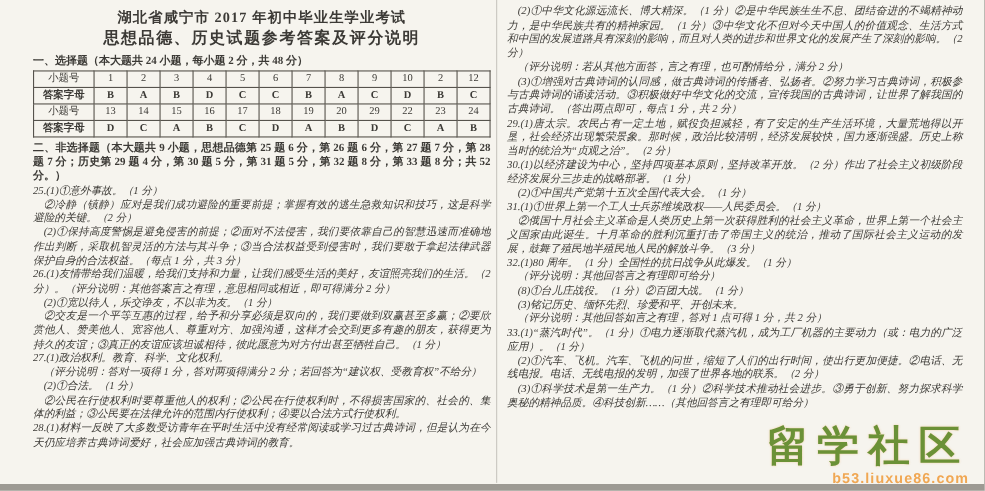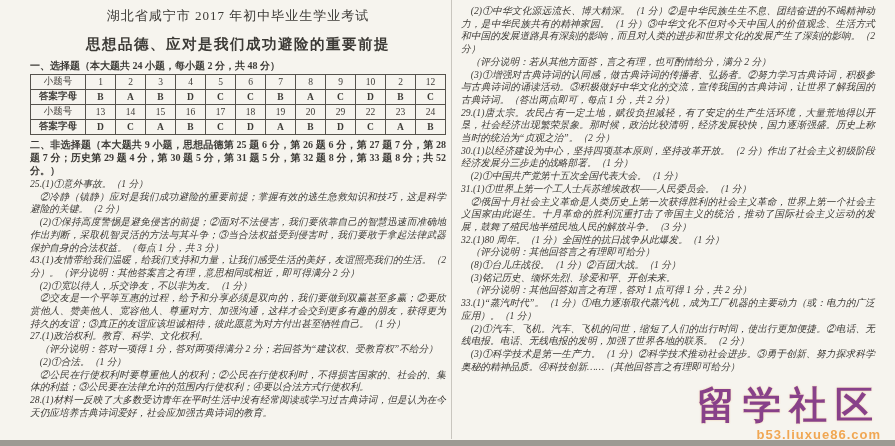--- a/index.html
+++ b/index.html
@@ -7,47 +7,47 @@
     position:relative; width:895px; height:446px; margin:0 auto;
     background:#f6f4ee; overflow:hidden;
     font-family:"Liberation Serif","DejaVu Serif",serif;
     color:#3c3a36;
   }
   .col { position:absolute; top:5px; }
   .col-left  { left:30px;  width:416px; }
   .col-right { left:461px; width:414px; }
   .divider { position:absolute; left:451px; top:0; bottom:7px; width:1px; background:#c9c6bf; }
 
-  .title    { font-size:13px; font-weight:400; text-align:center; margin:2px 0 10px; letter-spacing:1px; }
+  .title    { font-size:13px; font-weight:700; text-align:center; margin:2px 0 0; letter-spacing:1px; }
   .subtitle { font-size:14.5px; font-weight:700; text-align:center; margin:0 0 5px; letter-spacing:1.5px; }
   .sec-heading { font-size:10px; font-weight:700; margin:1px 0 1px; line-height:13px; text-align:justify; }
 
   table.answers { border-collapse:collapse; width:100%; table-layout:fixed; margin:2px 0 3px; }
   table.answers td { border:1px solid #56534d; text-align:center; font-size:9.5px; height:12px; padding:0 0 1px; overflow:hidden; }
   table.answers td.lbl { width:54px;font-family:Liberation Mono, monospace; }
   table.answers tr:nth-child(even) td { font-weight:700; }
 
   .paras p.para { margin:0; font-size:9.7px; line-height:12.7px; text-align:justify; word-break:break-all;font-style:italic; }
   .paras p.ind  { text-indent:1em; }
 
   .watermark { position:absolute; right:14px; bottom:4px; text-align:center; pointer-events:none; }
-  .wm-text { font-size:38px; font-weight:700; color:#701a75; opacity:.82; letter-spacing:8px;
+  .wm-text { font-size:38px; font-weight:700; color:#4d7c0f; opacity:.82; letter-spacing:8px;
              font-family:"Liberation Sans","DejaVu Sans",sans-serif; text-shadow:0 0 2px rgba(240,154,56,.5);margin-left:10px; }
   .wm-url  { font-size:13px; font-weight:700; color:#f09a38; opacity:.85; letter-spacing:1px; margin-top:-4px;
              font-family:"Liberation Sans","DejaVu Sans",sans-serif;text-align:right; }
   .bottom-edge { position:absolute; left:0; right:0; bottom:0; height:6px; background:#9d9a93; }
 </style>
 </head>
 <body>
 
 <div class="page">
 
   <div class="col col-left">
     <div class="title">湖北省咸宁市 2017 年初中毕业生学业考试</div>
-    <div class="subtitle">思想品德、应对是我们成功避险的重要前提</div>
+    <div class="subtitle">思想品德、历史试题参考答案及评分说明</div>
     <p class="sec-heading">一、选择题（本大题共 24 小题，每小题 2 分，共 48 分）</p>
     <table class="answers">
       <tbody>
           <tr>
             <td class="lbl">小题号</td>
             <td>1</td>
             <td>2</td>
             <td>3</td>
             <td>4</td>
             <td>5</td>
@@ -104,21 +104,21 @@
             <td>A</td>
             <td>B</td>
           </tr>
         </tbody>
     </table>
     <p class="sec-heading">二、非选择题（本大题共 9 小题，思想品德第 25 题 6 分，第 26 题 6 分，第 27 题 7 分，第 28 题 7 分；历史第 29 题 4 分，第 30 题 5 分，第 31 题 5 分，第 32 题 8 分，第 33 题 8 分；共 52 分。）</p>
     <div class="paras">
         <p class="para">25.(1)①意外事故。（1 分）</p>
         <p class="para ind">②冷静（镇静）应对是我们成功避险的重要前提；掌握有效的逃生急救知识和技巧，这是科学避险的关键。（2 分）</p>
         <p class="para ind">(2)①保持高度警惕是避免侵害的前提；②面对不法侵害，我们要依靠自己的智慧迅速而准确地作出判断，采取机智灵活的方法与其斗争；③当合法权益受到侵害时，我们要敢于拿起法律武器保护自身的合法权益。（每点 1 分，共 3 分）</p>
-        <p class="para">43.(1)友情带给我们温暖，给我们支持和力量，让我们感受生活的美好，友谊照亮我们的生活。（2 分）。（评分说明：其他答案言之有理，意思相同或相近，即可得满分 2 分）</p>
+        <p class="para">26.(1)友情带给我们温暖，给我们支持和力量，让我们感受生活的美好，友谊照亮我们的生活。（2 分）。（评分说明：其他答案言之有理，意思相同或相近，即可得满分 2 分）</p>
         <p class="para ind">(2)①宽以待人，乐交诤友，不以非为友。（1 分）</p>
         <p class="para ind">②交友是一个平等互惠的过程，给予和分享必须是双向的，我们要做到双赢甚至多赢；②要欣赏他人、赞美他人、宽容他人、尊重对方、加强沟通，这样才会交到更多有趣的朋友，获得更为持久的友谊；③真正的友谊应该坦诚相待，彼此愿意为对方付出甚至牺牲自己。（1 分）</p>
         <p class="para">27.(1)政治权利。教育、科学、文化权利。</p>
         <p class="para ind">（评分说明：答对一项得 1 分，答对两项得满分 2 分；若回答为“建议权、受教育权”不给分）</p>
         <p class="para ind">(2)①合法。（1 分）</p>
         <p class="para ind">②公民在行使权利时要尊重他人的权利；②公民在行使权利时，不得损害国家的、社会的、集体的利益；③公民要在法律允许的范围内行使权利；④要以合法方式行使权利。</p>
         <p class="para">28.(1)材料一反映了大多数受访青年在平时生活中没有经常阅读或学习过古典诗词，但是认为在今天仍应培养古典诗词爱好，社会应加强古典诗词的教育。</p>
       </div>
   </div>
 

